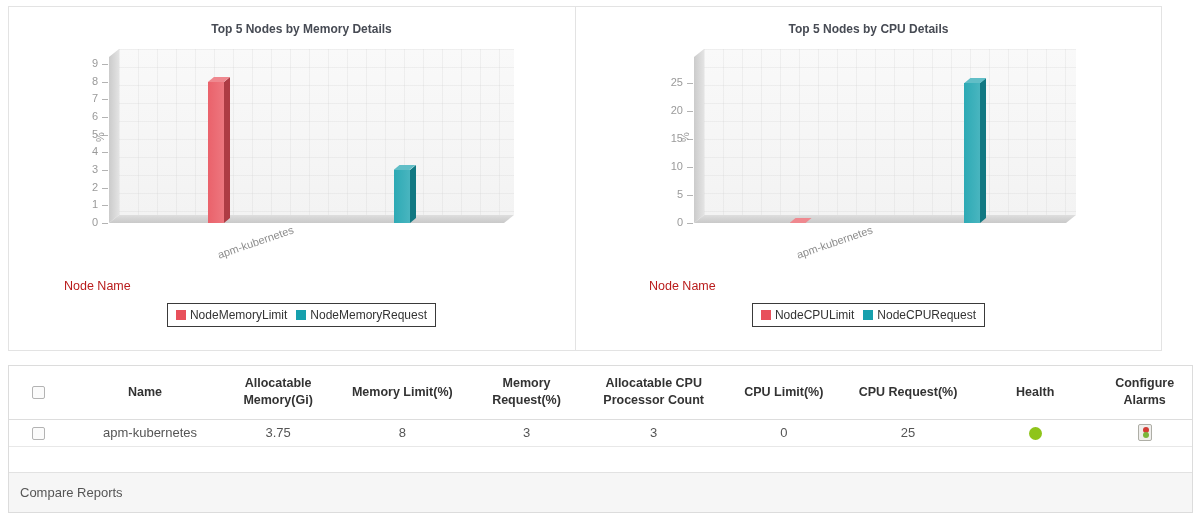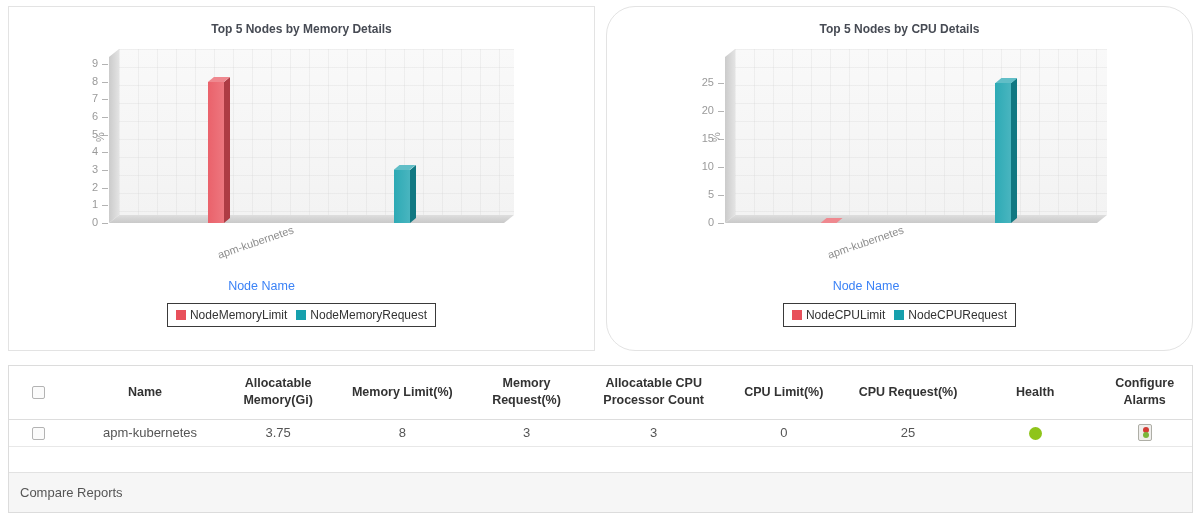--- a/index.html
+++ b/index.html
@@ -4,21 +4,21 @@
 <style>
   * { box-sizing: border-box; margin: 0; padding: 0; }
   html,body { width:1200px; height:524px; background:#ffffff;
     font-family:"Liberation Sans", sans-serif; }
   .page { position:relative; width:1200px; height:524px; }
 
   
   .card { position:absolute; top:6px; width:587px; height:345px;
     background:#fff; border:1px solid #e3e3e3; }
   .card.left  { left:8px; }
-  .card.right { left:606px;border-radius:29px; }
+  .card.right { left:575px; }
   .chart-title { text-align:center; margin-top:15px; font-size:12px;
     font-weight:bold; color:#474b54; height:21px; }
   .chart-body { position:relative; height:252px; }
   .plot3d { position:absolute; top:6px; background:
       linear-gradient(rgba(210,210,210,.28) 1px, transparent 1px),
       linear-gradient(90deg, rgba(210,210,210,.28) 1px, transparent 1px),
       linear-gradient(#f9f9f9,#f3f3f3);
     background-size:19px 18px,19px 18px,100% 100%; }
   .wall { position:absolute; left:-10px; top:0; width:10px; height:100%;
     background:linear-gradient(90deg,#cbcbcb,#e3e3e3);
@@ -31,22 +31,22 @@
     font-size:11px; color:#9a9a9a; }
   .bar { position:absolute; }
   .bar-front { position:absolute; left:0; top:0; width:16px; height:100%; }
   .bar-side { position:absolute; left:16px; top:0; width:6px; height:100%;
     transform:skewY(-39.8deg); transform-origin:0 0; }
   .bar-top { position:absolute; left:0; top:-5px; width:22px; height:5px;
     -webkit-clip-path:polygon(6px 0,100% 0,16px 100%,0 100%);
     clip-path:polygon(6px 0,100% 0,16px 100%,0 100%); }
   .cat-lbl { position:absolute; font-size:11px; color:#8d8d8d;
     transform:rotate(-19deg); transform-origin:0 50%; white-space:nowrap; }
-  .xaxis-lbl { position:absolute; width:100%; text-align:center;
-    font-size:12.5px; color:#3b82f6; }
+  .xaxis-lbl { position:absolute; width:100%; text-align:left;
+    font-size:12.5px; color:#b91c1c; }
   .yaxis-lbl { position:absolute; font-size:11px; color:#9a9a9a;
     transform:rotate(-90deg); }
   .legend { display:flex; justify-content:center; margin-top:8px; }
   .legend-box { display:inline-flex; align-items:center; gap:9px;
     border:1px solid #3a3a3a; background:#fff; padding:4px 8px; }
   .legend-item { display:inline-flex; align-items:center; gap:4px;
     font-size:12px; color:#333; }
   .legend-swatch { width:10px; height:10px; display:inline-block; }
 
   

